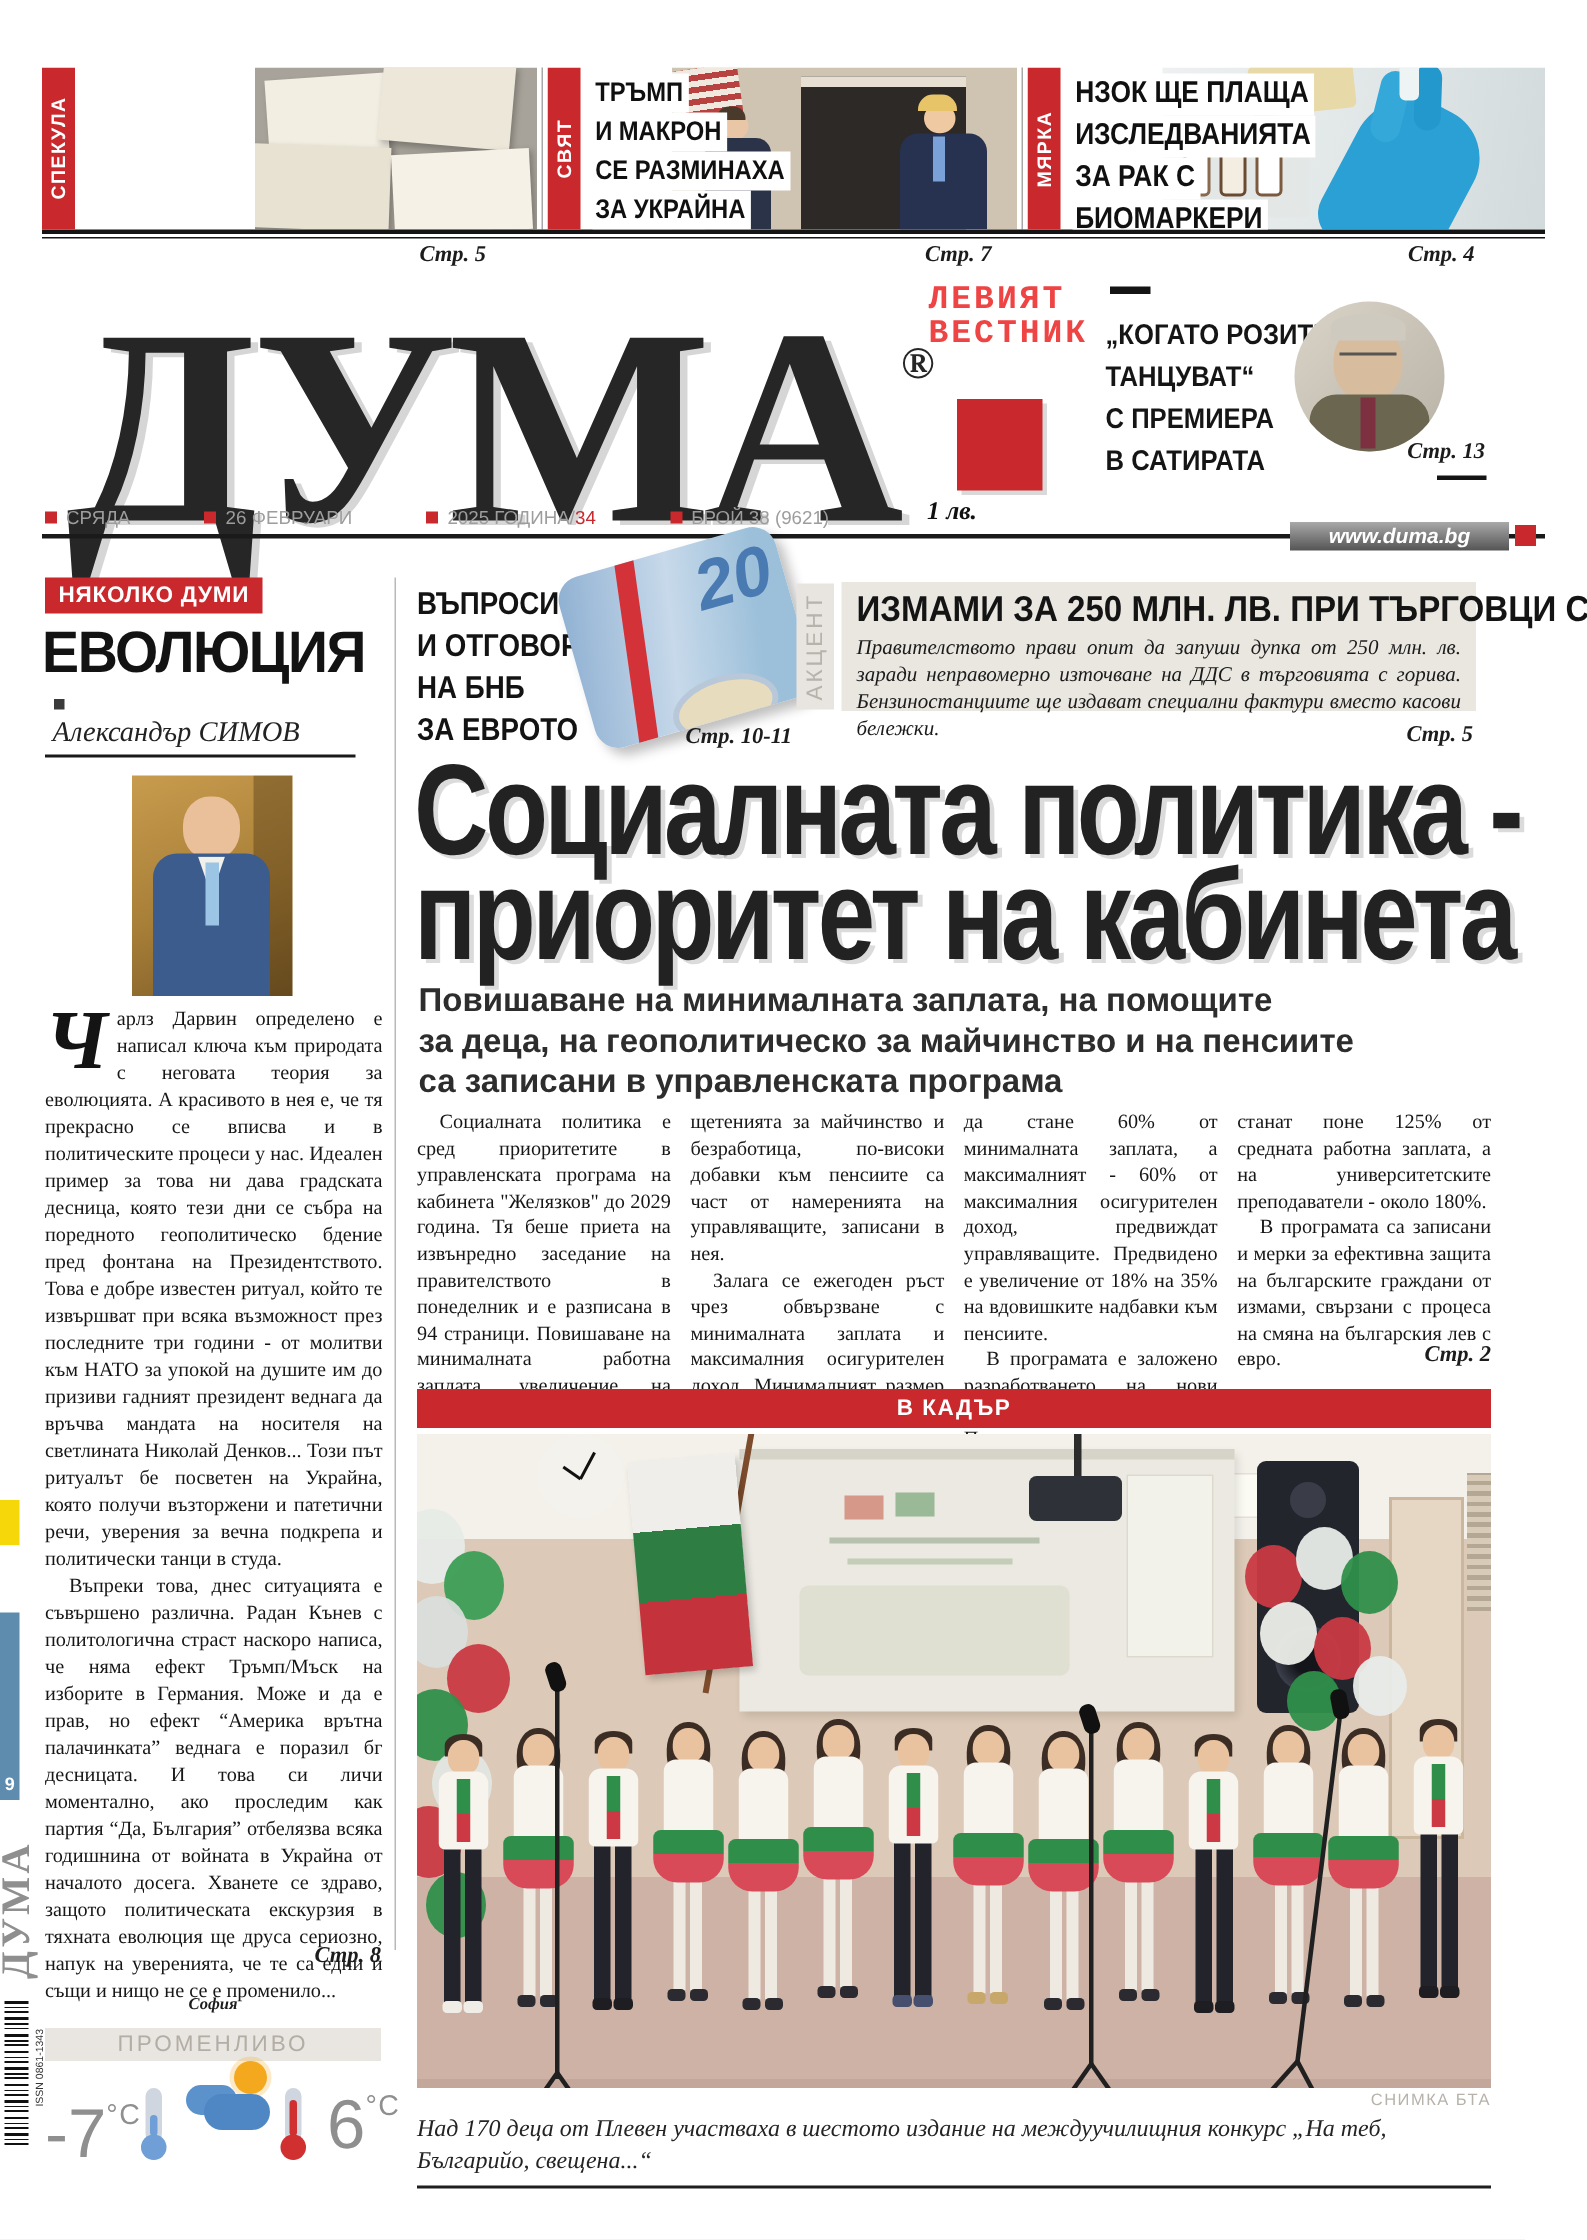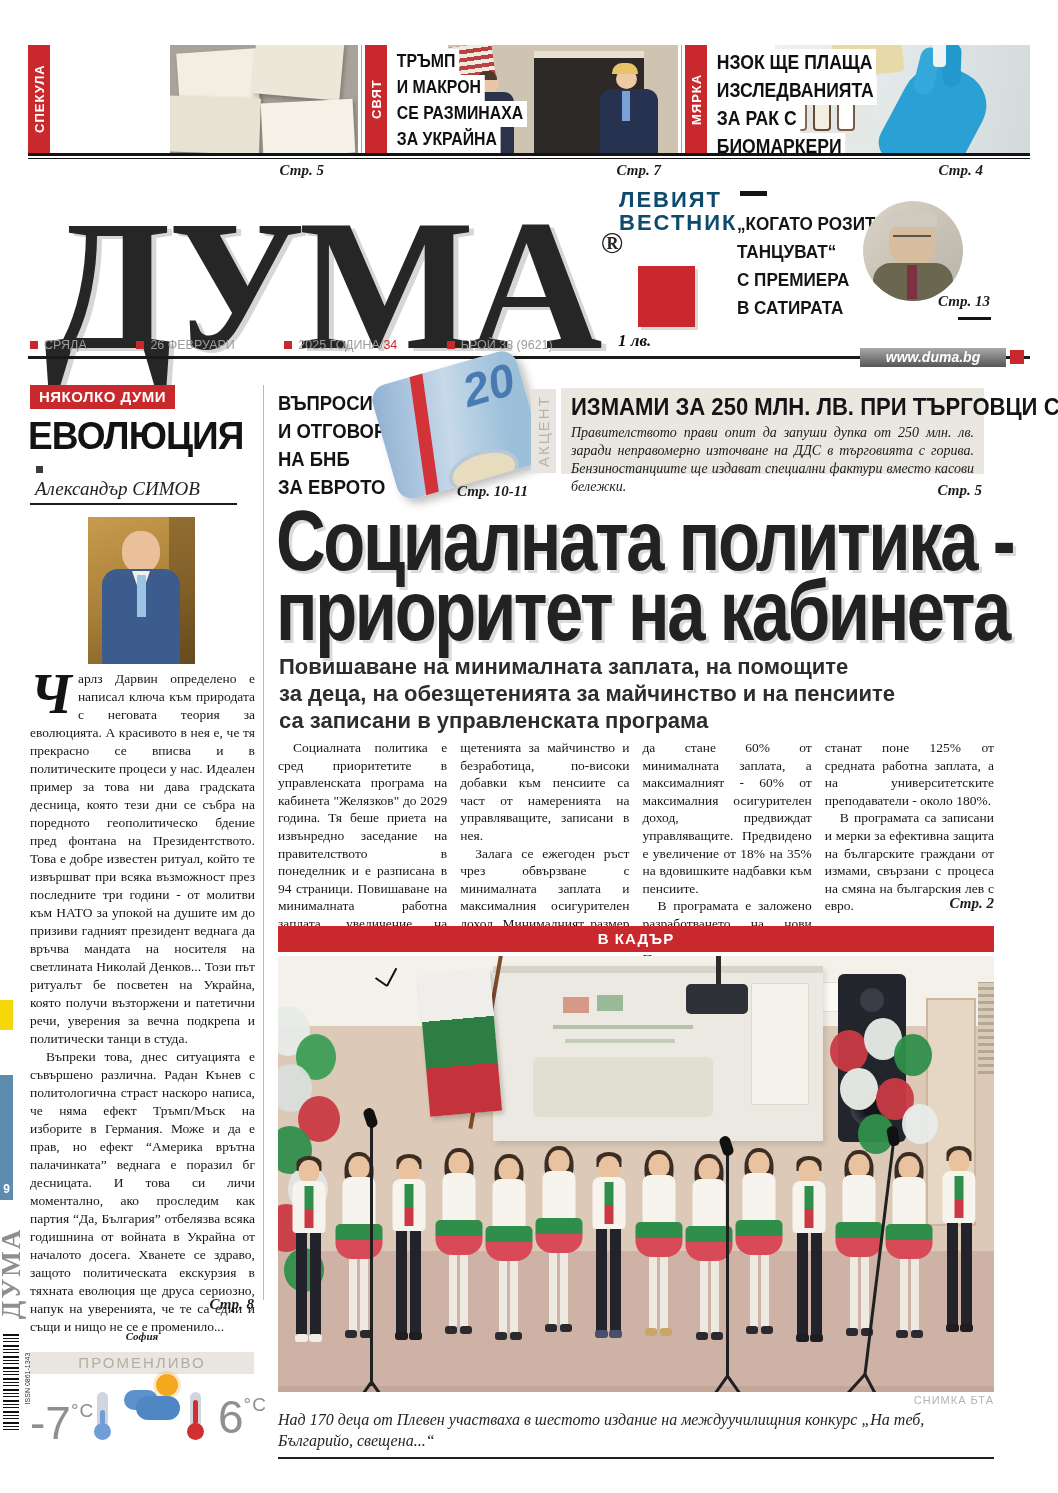--- a/index.html
+++ b/index.html
@@ -21,22 +21,22 @@
   .tsr-divider{position:absolute;top:45px;width:1px;height:108px;background:#a8a8a8;}
   .teaser-rule{position:absolute;left:28px;top:153px;width:1002px;height:3px;background:#141414;}
   .teaser-rule2{position:absolute;left:28px;top:158px;width:1002px;height:1px;background:#141414;}
   .tsr-page{position:absolute;top:162px;text-align:right;}
 
   
   .brand{position:absolute;left:44px;top:168px;font-family:"Liberation Serif",serif;font-weight:bold;
          font-size:186px;line-height:150px;letter-spacing:-6px;color:#262626;
          text-shadow:5px 3px 0 rgba(0,0,0,.16);white-space:nowrap;}
   .brand sup{font-size:30px;letter-spacing:0;vertical-align:95px;margin-left:4px;text-shadow:none;}
-  .tagline{position:absolute;left:619px;top:188px;font-family:Liberation Sans, sans-serif;
-           font-size:22px;font-weight:bold;letter-spacing:2px;line-height:23px;color:#0c4a6e;}
+  .tagline{position:absolute;left:619px;top:188px;font-family:Liberation Mono, monospace;
+           font-size:22px;font-weight:bold;letter-spacing:2px;line-height:23px;color:#ef4444;}
   .brand-dot{position:absolute;left:638px;top:266px;width:57px;height:61px;background:#c9282d;
              box-shadow:3px 3px 0 rgba(0,0,0,.15);}
   .promo-dash{position:absolute;left:740px;top:191px;width:27px;height:5px;background:#141414;}
   .promo-lines{position:absolute;left:737px;top:210px;font-family:"Liberation Sans",sans-serif;
                font-weight:bold;font-size:19px;line-height:28px;color:#151515;transform:scaleX(.9);
                transform-origin:left top;white-space:nowrap;}
   .promo-circle{position:absolute;left:863px;top:201px;width:100px;height:100px;border-radius:50%;
                 overflow:hidden;background:linear-gradient(135deg,#d9d3c8,#b9b2a6);}
   .promo-page{position:absolute;left:890px;top:293px;width:100px;text-align:right;}
   .promo-underline{position:absolute;left:958px;top:317px;width:33px;height:3px;background:#141414;}
@@ -372,21 +372,21 @@
     <div class="akcent-text">Правителството прави опит да запуши дупка от 250 млн. лв. заради неправомерно източване на ДДС в търговията с горива. Бензиностанциите ще издават специални фактури вместо касови бележки.</div>
   </div>
   <span class="pageref akcent-page">Стр. 5</span>
 
   <div class="lead-headline">
     <div>Социалната политика -</div>
     <div>приоритет на кабинета</div>
   </div>
   <div class="lead-sub">
     <div>Повишаване на минималната заплата, на помощите</div>
-    <div>за деца, на обезщетенията за майчинство и на пенсиите</div>
+    <div>за деца, на геополитическо за майчинство и на пенсиите</div>
     <div>са записани в управленската програма</div>
   </div>
   <div class="lead-cols">
     <div>
       <p>Социалната политика е сред приоритетите в управленската програма на кабинета "Желязков" до 2029 година. Тя беше приета на извънредно заседание на правителството в понеделник и е разписана в 94 страници. Повишаване на минималната работна заплата, увеличение на помощите за деца и обез-</p>
     </div>
     <div>
       <p class="cont">щетенията за майчинство и безработица, по-високи добавки към пенсиите са част от намеренията на управляващите, записани в нея.</p>
       <p>Залага се ежегоден ръст чрез обвързване с минималната заплата и максималния осигурителен доход. Минималният размер на обезщетението за отглеждане на малко дете</p>
     </div>

